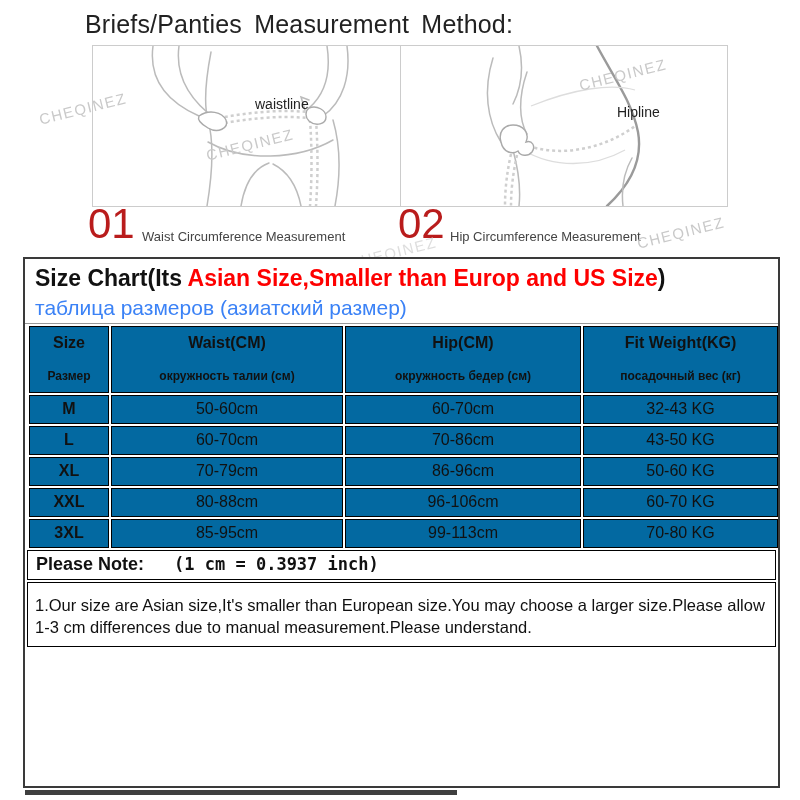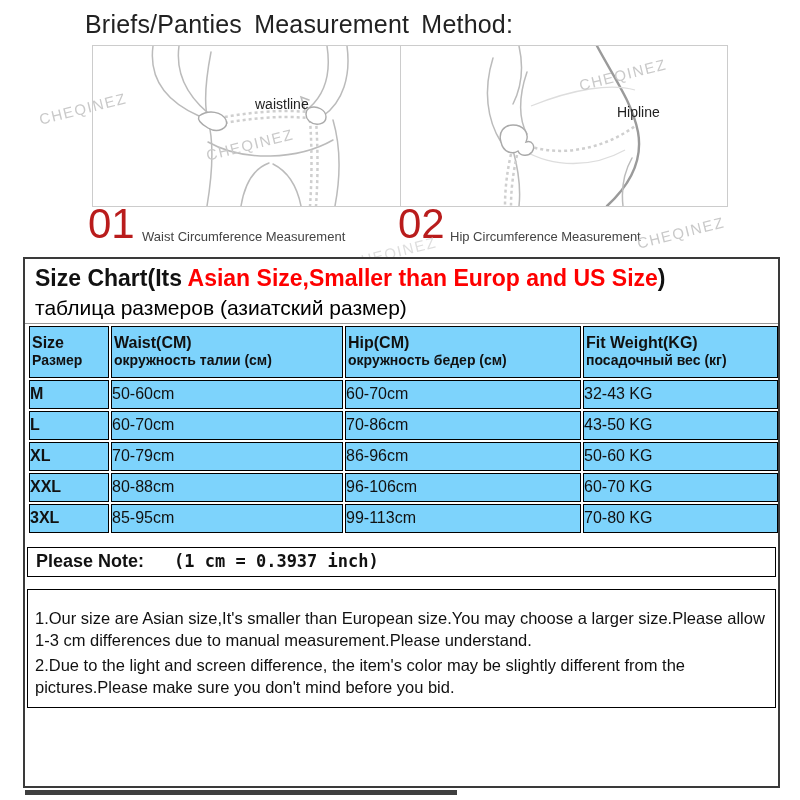--- a/index.html
+++ b/index.html
@@ -23,39 +23,39 @@
   .wm { position:absolute; color:#c9c9c9; font-size:15px; letter-spacing:1.5px;
         transform:rotate(-14deg); white-space:nowrap; pointer-events:none; }
   .wm.faint { color:#dedede; }
 
   
   .chart-box { left:23px; top:257px; width:757px; height:531px; border:2px solid #3a3a3a; background:#fff; }
 
   .chart-head { padding:5px 10px 3px; border-bottom:1px solid #999; }
   .chart-title { font-size:23px; font-weight:bold; color:#111; line-height:1.25; }
   .chart-title .red { color:#fe0000; }
-  .chart-sub { font-size:21px; color:#000000; margin-top:3px; }
+  .chart-sub { font-size:21px; color:#3b82f6; margin-top:3px; }
 
   .loose-note { padding:4px 8px 6px; color:#fe0000; font-size:17px; line-height:1.25; text-indent:24px; }
 
   table.size-table { width:753px; margin:0 2px; border-collapse:separate; border-spacing:2px; table-layout:fixed; }
-  table.size-table td { border:1px solid #000; vertical-align:middle; font-size:16px; background:#7dd3fc; }
+  table.size-table td { border:1px solid #000; text-align:center; vertical-align:middle; font-size:16px; background:#0369a1; }
   td.orange { background:#F0944B; font-weight:bold; }
   .col-size  { width:80px; }
   .col-waist { width:232px; }
   .col-hip   { width:236px; }
   tr.hdr td { padding:7px 2px 9px; }
   .hdr-en { font-weight:bold; font-size:16px; }
-  .hdr-ru { font-weight:bold; font-size:14px; }
+  .hdr-ru { font-weight:bold; font-size:12px; margin-top:17px; }
   tr.body-row td { height:29px; }
 
-  .please-note { margin:12px 2px; border:1px solid #000; padding:3px 8px 4px; font-size:18px; font-weight:bold; }
+  .please-note { margin:0 2px; border:1px solid #000; padding:3px 8px 4px; font-size:18px; font-weight:bold; }
   .conv { font-family:"DejaVu Sans Mono", monospace; font-size:17px; margin-left:30px; }
 
-  .notes { margin:2px 2px 0; border:1px solid #000; padding:14px 7px 8px; font-size:16.5px; line-height:1.32; }
+  .notes { margin:2px 2px 0; border:1px solid #000; padding:8px 7px 8px; font-size:16.5px; line-height:1.32; }
   .notes p { margin-top:4px; }
 
   .bottom-bar { left:25px; top:790px; width:432px; height:5px; background:#3f3f3f; }
 
   svg .ln   { fill:none; stroke:#bbb; stroke-width:1.5; stroke-linecap:round; }
   svg .ln2  { fill:none; stroke:#9a9a9a; stroke-width:2.4; stroke-linecap:round; }
   svg .tape { fill:none; stroke:#cfcfcf; stroke-width:2.5; stroke-dasharray:3,3; }
   svg .hand { fill:#fff; stroke:#aaa; stroke-width:1.4; }
   svg .soft { fill:none; stroke:#ddd; stroke-width:1.3; }
 </style>
@@ -191,18 +191,17 @@
     </tr>
   </tbody>
     </table>
 
   <div class="please-note">
     <span>Please Note:</span><span class="conv">(1 cm = 0.3937 inch)</span>
   </div>
 
   <div class="notes">
     <p>1.Our size are Asian size,It's smaller than European size.You may choose a larger size.Please allow 1-3 cm differences due to manual measurement.Please understand.</p>
-    <p>2.Due to the light and screen difference, the item's color may be slightly different from the pictures.Please make sure you don't mind before you bid.</p>
   </div>
 
 </div>
 
 <div class="abs bottom-bar"></div>
 
 </body></html>

